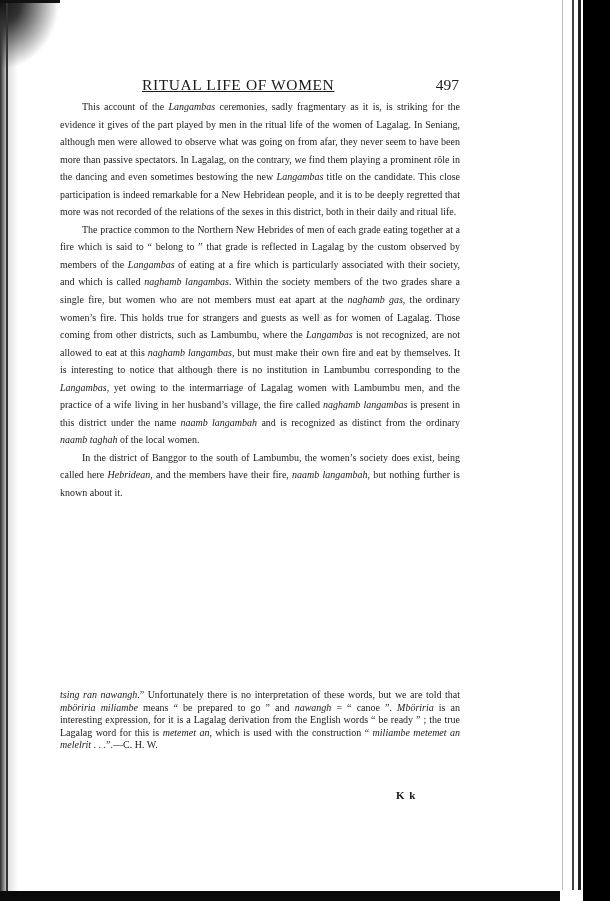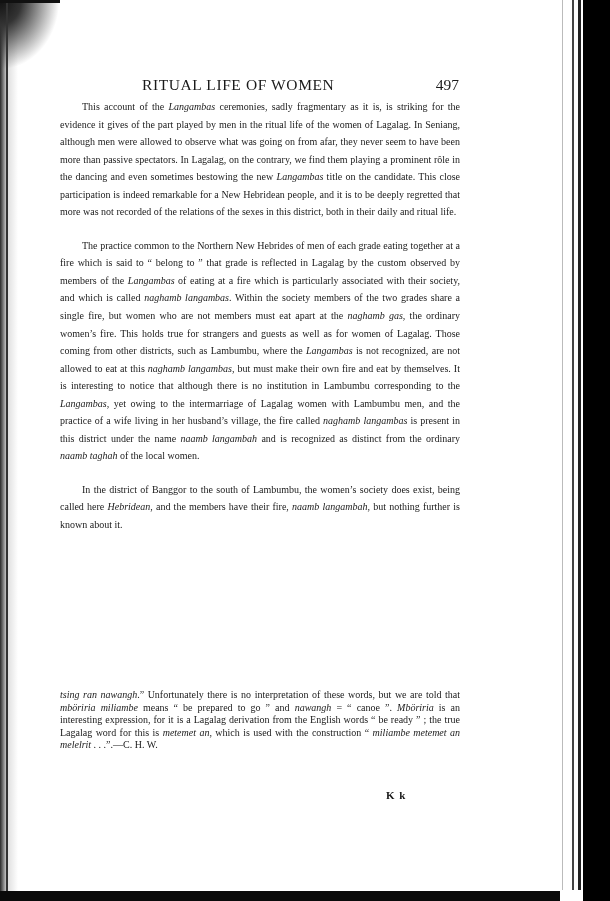--- a/index.html
+++ b/index.html
@@ -24,38 +24,38 @@
   .right-black { position:absolute; right:0; top:0; width:27px; height:901px; background:#000; }
   .right-rule1 { position:absolute; left:572px; top:0; width:2px; height:890px; background:#444; }
   .right-rule2 { position:absolute; left:578px; top:0; width:3px; height:890px; background:#222; }
   .right-rule3 { position:absolute; left:562px; top:0; width:1px; height:890px; background:#bbb; }
 
   .page { position:absolute; left:60px; top:0; width:400px; }
   .running-head {
     position:absolute; top:76px; left:0; width:400px; height:20px;
     font-size:15.5px; letter-spacing:0.6px;
   }
-  .running-head .title { position:absolute; left:82px; top:0; }
+  .running-head .title { position:absolute; left:82px; top:0;text-decoration:underline; }
   .running-head .num { position:absolute; right:1px; top:0; letter-spacing:0; }
 
   .body-text {
     position:absolute; top:98px; left:0; width:400px;
     font-size:10px; line-height:17.55px;
     text-align:justify;
   }
   .body-text p { margin:0; text-indent:22px; }
-  .body-text p + p { margin-top:16px;font-family:Liberation Serif, serif; }
+  .body-text p + p { margin-top:0;font-family:Liberation Serif, serif; }
 
   .footnote {
     position:absolute; top:689px; left:0; width:400px;
     font-size:10px; line-height:12.6px; text-align:justify;
   }
   .footnote p { margin:0; }
   .signature-mark {
-    position:absolute; top:789px; left:326px; font-size:11px; letter-spacing:1px; font-weight:bold;
+    position:absolute; top:789px; left:336px; font-size:11px; letter-spacing:1px; font-weight:bold;
   }
   i { font-style:italic; }
 </style>
 </head>
 <body>
 
 <div class="left-shadow"></div>
 <div class="left-shadow-top"></div>
 <div class="left-rule"></div>
 <div class="top-edge"></div>

